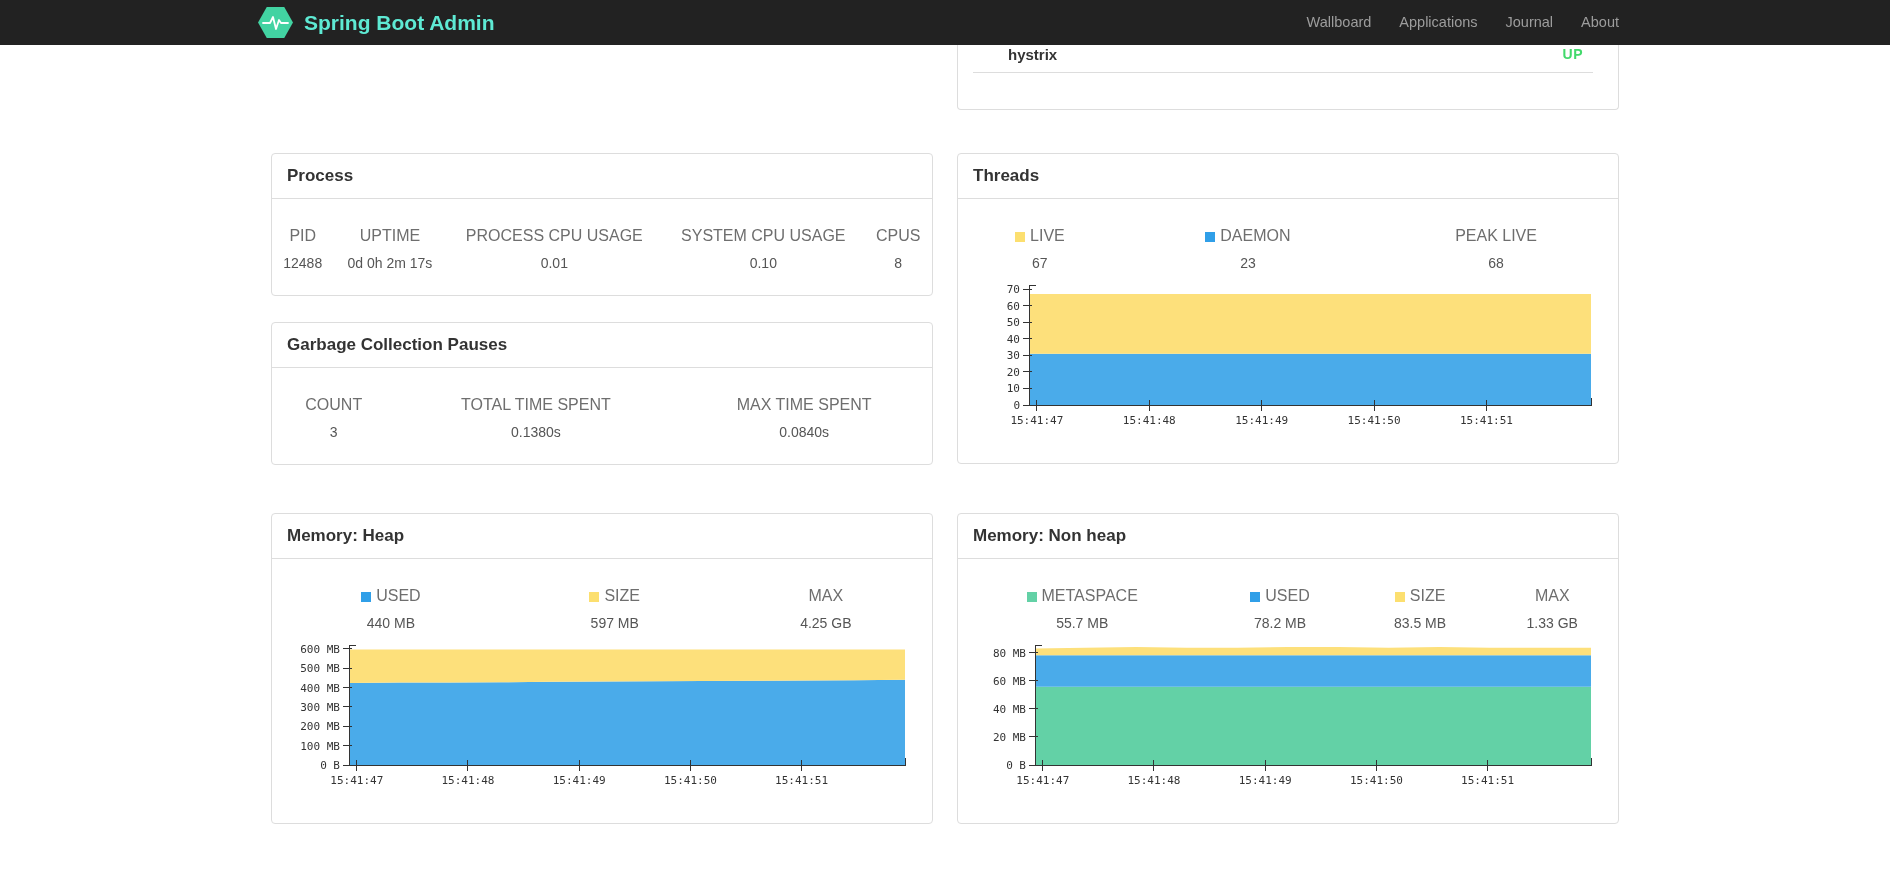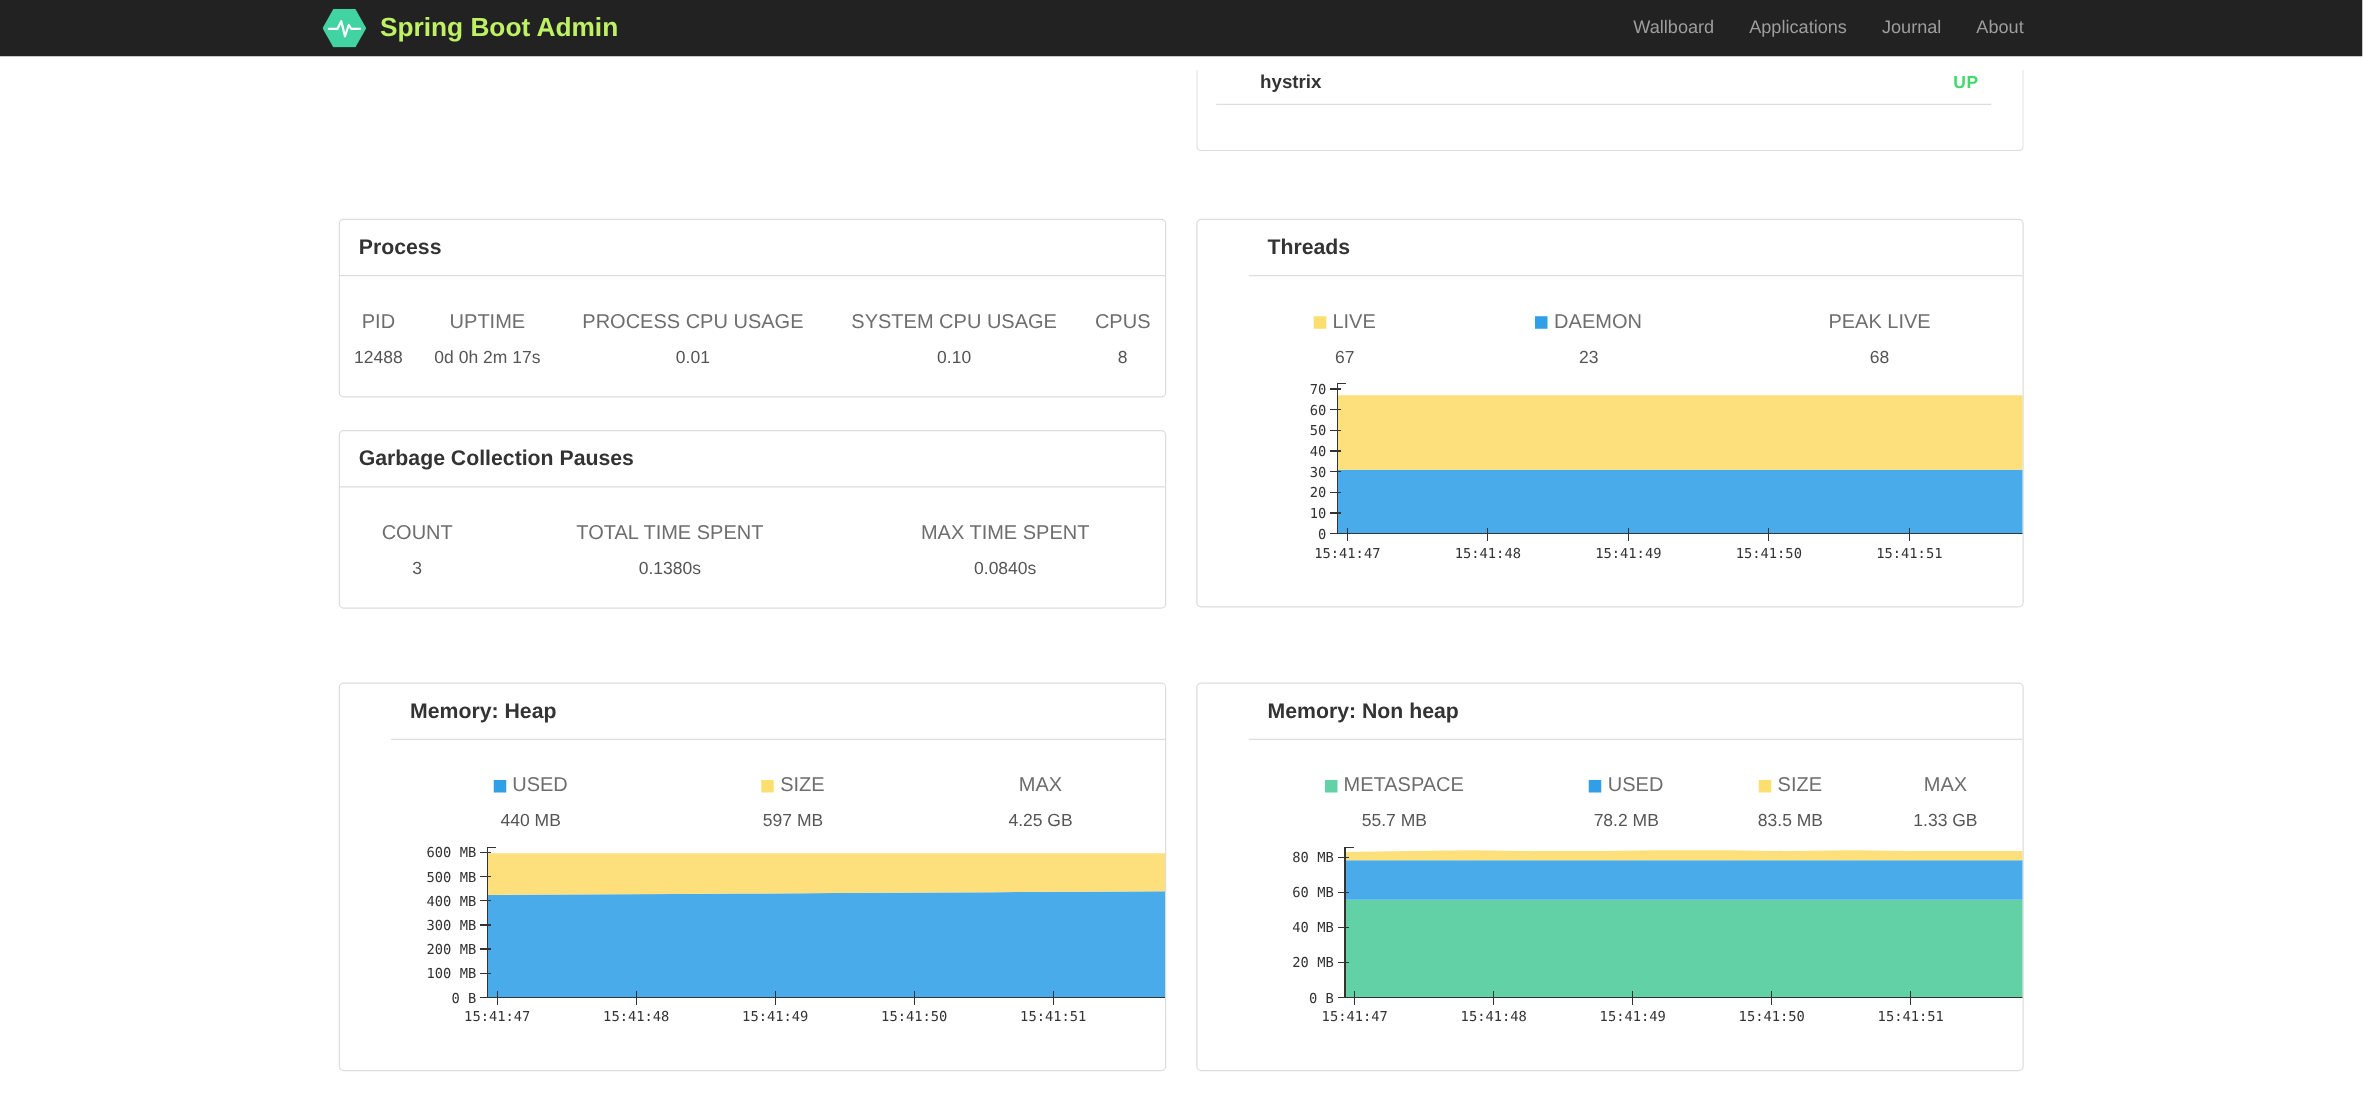--- a/index.html
+++ b/index.html
@@ -3,38 +3,38 @@
 <meta charset="utf-8">
 <style>
   * { box-sizing: border-box; }
   html,body { margin:0; padding:0; background:#fff; }
   body { font-family:"Liberation Sans", sans-serif; color:#333; width:1890px; height:892px; overflow:hidden; }
 
   
   .navbar { height:45px; background:#222; }
   .container { width:1348px; margin:0 auto; }
   .navbar .container { display:flex; align-items:center; height:100%; }
-  .brand { display:flex; align-items:center; gap:11px; color:#bef264; font-size:21px; font-weight:bold; text-decoration:none; margin-left:-13px; }
+  .brand { display:flex; align-items:center; gap:11px; color:#5eead4; font-size:21px; font-weight:bold; text-decoration:none; margin-left:-13px; }
   .logo-hex { width:35px; height:31px; clip-path:polygon(25% 0,75% 0,100% 50%,75% 100%,25% 100%,0 50%); display:flex; align-items:center; justify-content:center; flex:none; }
   .nav-links { margin:0 0 0 auto; padding:0; list-style:none; display:flex; }
   .nav-links a { display:block; color:#9d9d9d; font-size:14.5px; text-decoration:none; padding:0 14px; line-height:45px; }
   .nav-links li:last-child a { padding-right:0; }
 
   
   .content { width:1348px; margin:0 auto; }
   .grid-row { display:flex; gap:24px; }
   .col { width:662px; flex:none; }
   .top-row { margin-bottom:43px; }
   .row-1 { margin-bottom:48px; }
 
   
-  .panel { background:#fff; border:1px solid #ddd; border-radius:4px;margin-top:11px; }
+  .panel { background:#fff; border:1px solid #ddd; border-radius:4px; }
   .panel-heading { padding:12px 15px; border-bottom:1px solid #ddd; font-size:17px; font-weight:bold; color:#333; }
   .panel-sm { min-height:143px; }
-  .panel-chart { height:311px; overflow:hidden;padding-left:41px; }
+  .panel-chart { height:311px; overflow:hidden; }
   .mb-sm { margin-bottom:26px; }
 
   
   .clipped { height:65px; overflow:hidden; border-top:none; border-radius:0 0 4px 4px; }
   .health-row { display:flex; justify-content:space-between; align-items:flex-start; padding:1px 35px 9px 50px; font-size:15px; font-weight:bold; color:#333; }
   .health-status { font-size:14px; letter-spacing:.5px; }
   .health-divider { border-bottom:1px solid #ddd; margin:0 25px 0 15px; height:0; }
 
   
   table.stats { width:100%; border-collapse:collapse; table-layout:auto; }

